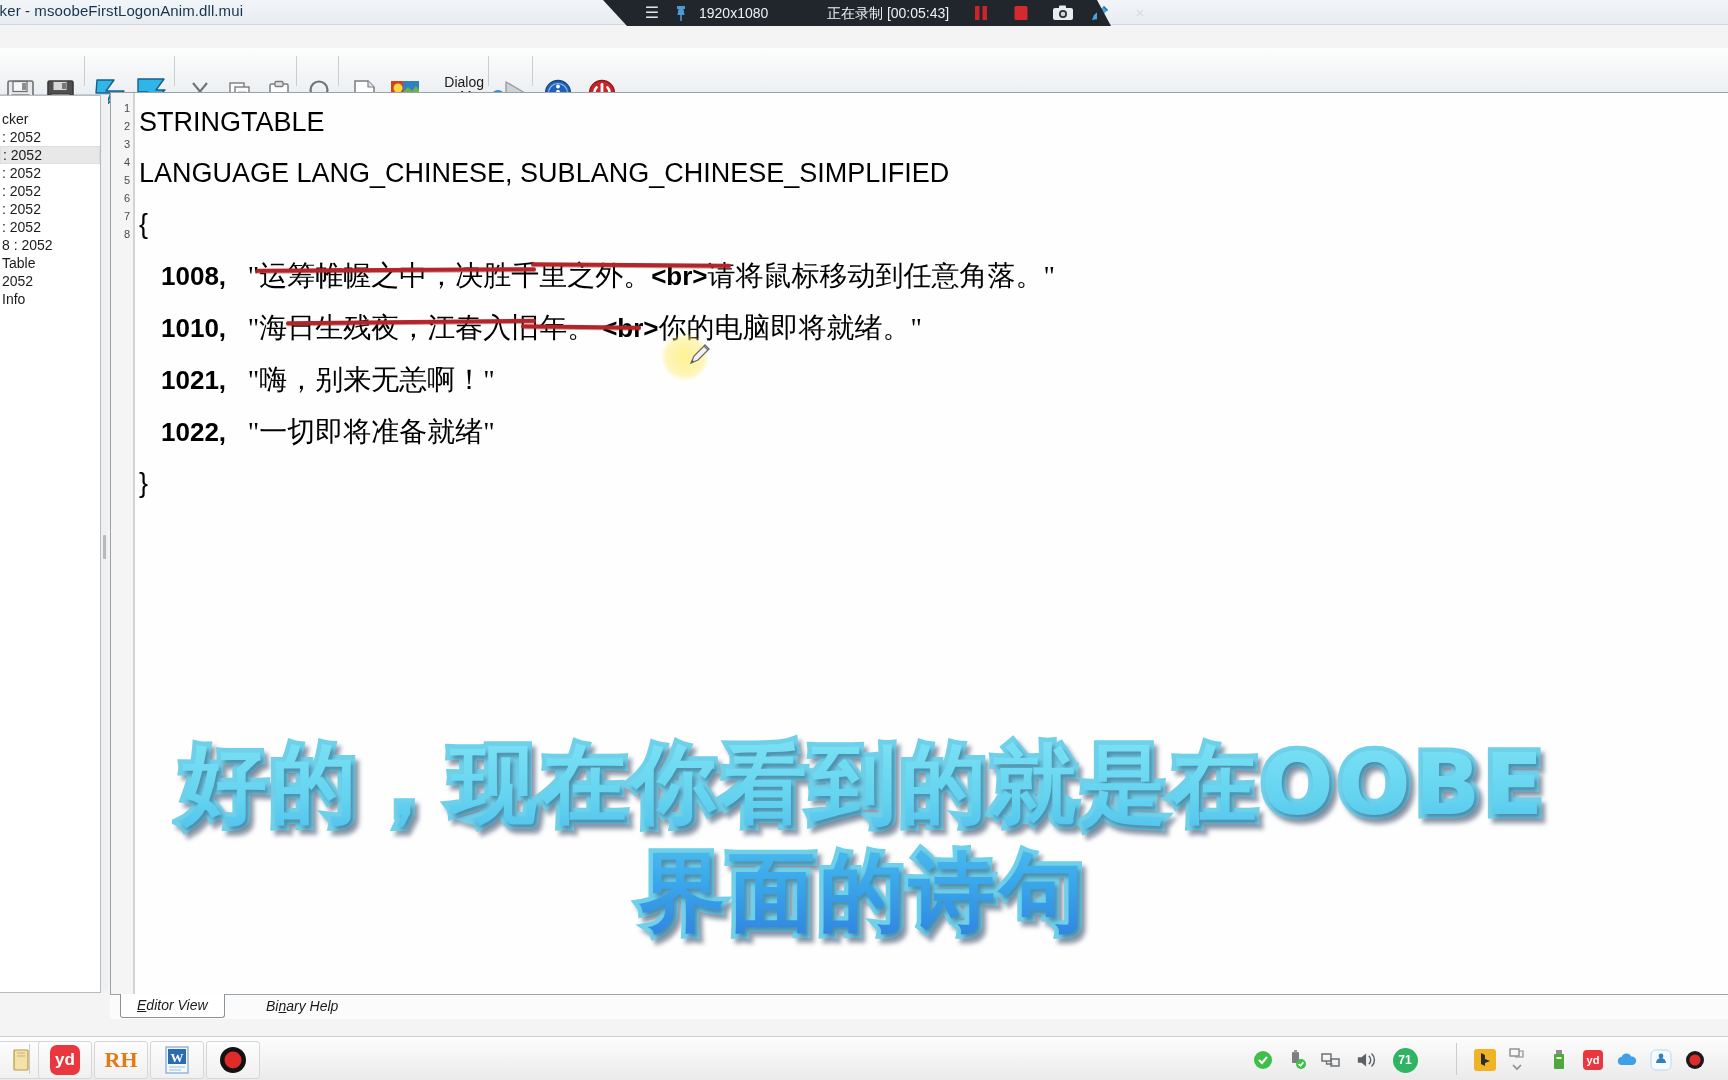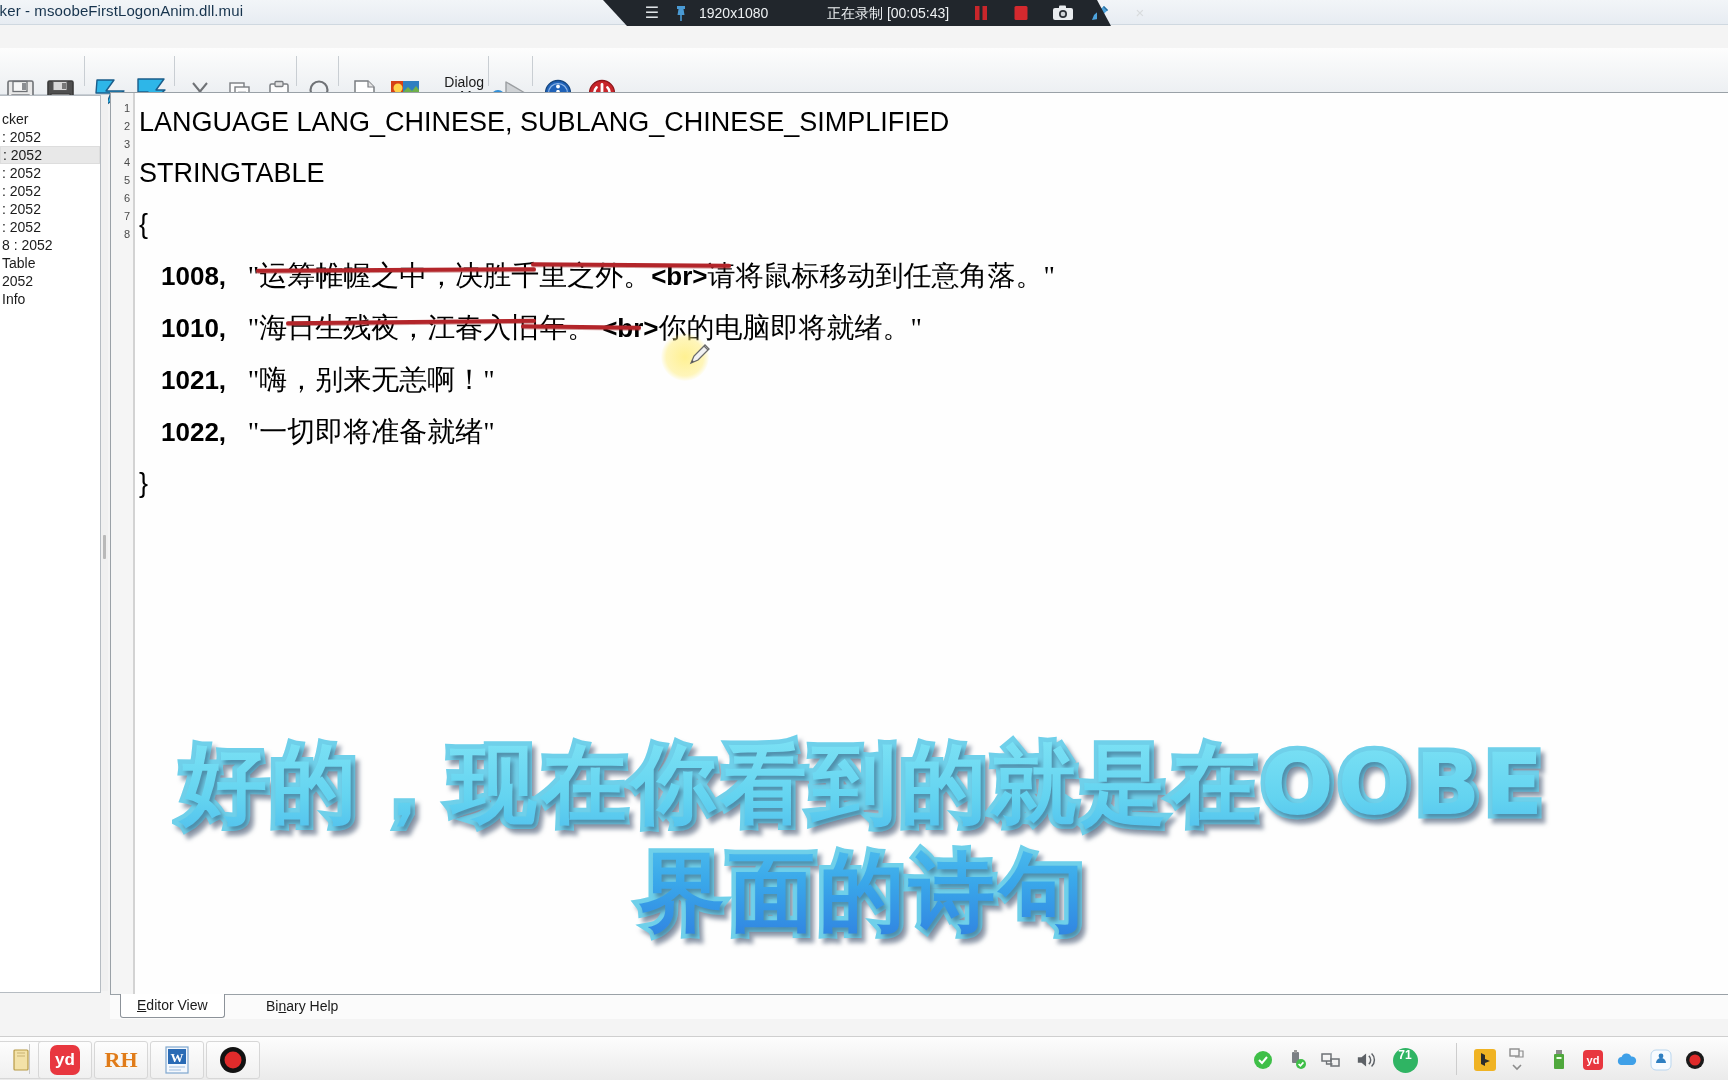--- a/index.html
+++ b/index.html
@@ -120,21 +120,21 @@
     position:absolute;left:0;width:1728px;text-align:center;
     font-family:"DejaVu Sans","Liberation Sans",sans-serif;
     font-weight:bold;font-size:86px;line-height:108px;letter-spacing:4px;
     color:#ffffff;-webkit-text-stroke:9px #6fd0ea;
     filter:drop-shadow(4px 5px 2px rgba(50,70,100,.5));
   }
   #subtitle-outline .sub-line{display:block;white-space:nowrap;}
   
   #tabs-row{
     position:absolute;left:110px;top:994px;width:1618px;height:24px;
-    border-top:1px solid #9aa1a7;background:#fbfbfb;
+    border-top:1px solid #9aa1a7;background:#fbfbfb;font-style:italic;
   }
   .tab{
     position:absolute;top:0;height:22px;line-height:22px;font-size:14px;color:#1b1b1b;
     padding:0 16px;white-space:nowrap;
   }
   .tab.active{
     background:#ffffff;border:1px solid #8c9299;border-top:none;
     border-radius:0 0 3px 3px;top:-1px;height:23px;line-height:23px;
   }
   #tab-editor{left:10px;}
@@ -355,22 +355,22 @@
         <div class="gutter-num">1</div>
         <div class="gutter-num">2</div>
         <div class="gutter-num">3</div>
         <div class="gutter-num">4</div>
         <div class="gutter-num">5</div>
         <div class="gutter-num">6</div>
         <div class="gutter-num">7</div>
         <div class="gutter-num">8</div>
       </div>
     <div id="code-area">
+        <div class="code-line"><span>STRINGTABLE</span></div>
         <div class="code-line"><span>LANGUAGE LANG_CHINESE, SUBLANG_CHINESE_SIMPLIFIED</span></div>
-        <div class="code-line"><span>STRINGTABLE</span></div>
         <div class="code-line"><span>{</span></div>
         <div class="code-line ln-indent"><span class="sid">1008,   </span><span class="cstr">"运筹帷幄之中，决胜千里之外。</span><span class="brtag">&lt;br&gt;</span><span class="cstr">请将鼠标移动到任意角落。"</span></div>
         <div class="code-line ln-indent"><span class="sid">1010,   </span><span class="cstr">"海日生残夜，江春入旧年。 </span><span class="brtag">&lt;br&gt;</span><span class="cstr">你的电脑即将就绪。"</span></div>
         <div class="code-line ln-indent"><span class="sid">1021,   </span><span class="cstr">"嗨，别来无恙啊！"</span></div>
         <div class="code-line ln-indent"><span class="sid">1022,   </span><span class="cstr">"一切即将准备就绪"</span></div>
         <div class="code-line"><span>}</span></div>
       </div>
 
     <div class="red-underline" style="left:145px;top:175px;width:280px;transform:rotate(-0.35deg);"></div>
     <div class="red-underline" style="left:420px;top:170px;width:200px;transform:rotate(0.4deg);"></div>
@@ -562,17 +562,17 @@
 
   <div class="tray-icon" style="left:1356px;top:12px">
     <svg width="24" height="20" viewBox="0 0 24 20">
       <path d="M2 7 h4 l5 -4 v14 l-5 -4 H2 Z" fill="#5d6166"></path>
       <path d="M14 5.5 a6 6 0 0 1 0 9" fill="none" stroke="#5d6166" stroke-width="1.6"></path>
       <path d="M17 3 a9.5 9.5 0 0 1 0 14" fill="none" stroke="#5d6166" stroke-width="1.6"></path>
     </svg>
   </div>
 
   <div class="tray-icon" style="left:1392px;top:10px;width:26px;height:26px">
-    <div style="width:25px;height:25px;border-radius:50%;background:#2fb463;display:flex;align-items:flex-start;justify-content:center">
+    <div style="width:25px;height:25px;border-radius:50%;background:#2fb463;display:flex;align-items:center;justify-content:center">
       <span style="color:#fff;font-size:12px;font-weight:bold">71</span>
     </div>
   </div>
 </div>
 
 </body></html>

